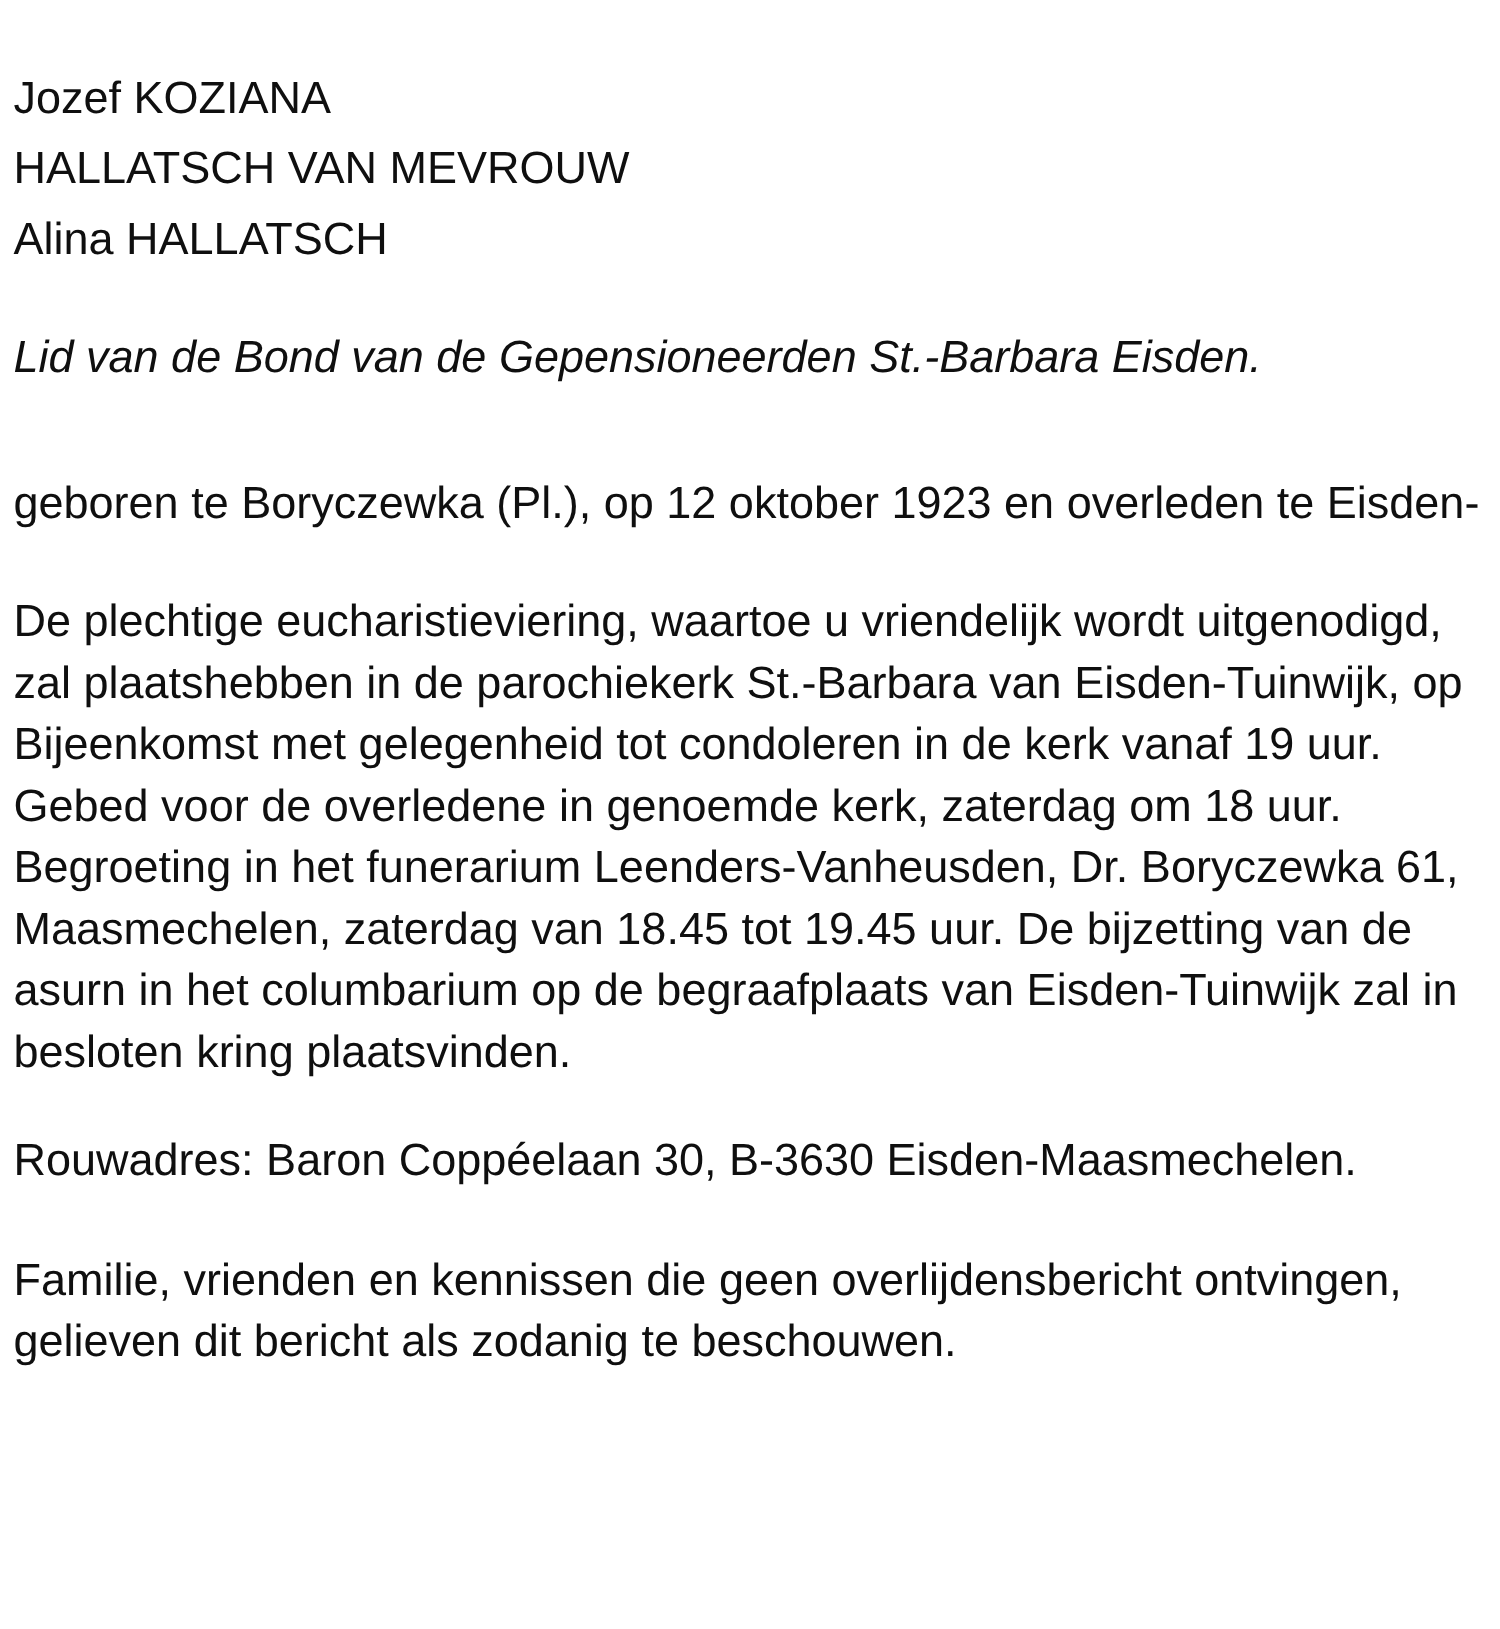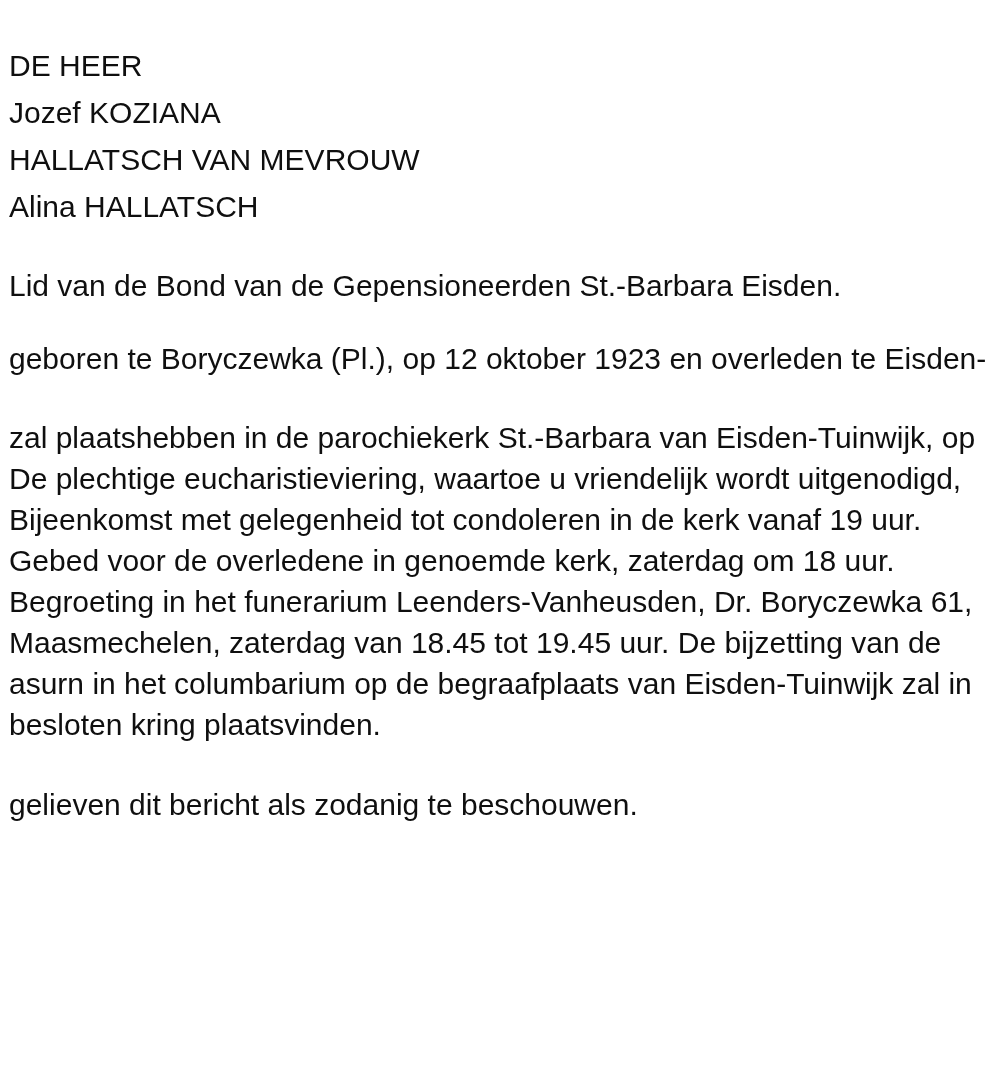--- a/index.html
+++ b/index.html
@@ -30,62 +30,64 @@
   }
   .names-block {
     margin-top: 38px;
     line-height: 47px;
   }
   .deceased-name {
     font-weight: 400;
   }
   .membership {
     margin-top: 35px !important;
+    font-style: italic;
   }
   .birth-death {
-    margin-top: 32px;
+    margin-top: 56px;
   }
   .funeral-details {
     margin-top: 38px;
   }
   .mourning-address {
     margin-top: 31px !important;
   }
   .closing {
     margin-top: 39px;
   }
 </style>
 </head>
 <body style="background: rgb(255, 255, 255); color: rgb(15, 15, 15);">
 
 <div class="notice">
 
 
   <div class="names-block">
-    <div>DE HEER</div>
     <div class="deceased-name">Jozef KOZIANA</div>
     <div>HALLATSCH VAN MEVROUW</div>
     <div>Alina HALLATSCH</div>
   </div>
 
   <p class="membership">Lid van de Bond van de Gepensioneerden St.-Barbara Eisden.</p>
 
   <div class="birth-death">
     <div>geboren te Boryczewka (Pl.), op 12 oktober 1923 en overleden te Eisden-</div>
   </div>
 
   <div class="funeral-details">
+    <div>De plechtige eucharistieviering, waartoe u vriendelijk wordt uitgenodigd,</div>
     <div>zal plaatshebben in de parochiekerk St.-Barbara van Eisden-Tuinwijk, op</div>
-    <div>De plechtige eucharistieviering, waartoe u vriendelijk wordt uitgenodigd,</div>
     <div>Bijeenkomst met gelegenheid tot condoleren in de kerk vanaf 19 uur.</div>
     <div>Gebed voor de overledene in genoemde kerk, zaterdag om 18 uur.</div>
     <div>Begroeting in het funerarium Leenders-Vanheusden, Dr. Boryczewka 61,</div>
     <div>Maasmechelen, zaterdag van 18.45 tot 19.45 uur. De bijzetting van de</div>
     <div>asurn in het columbarium op de begraafplaats van Eisden-Tuinwijk zal in</div>
     <div>besloten kring plaatsvinden.</div>
   </div>
 
+  <p class="mourning-address">Rouwadres: Baron Coppéelaan 30, B-3630 Eisden-Maasmechelen.</p>
 
   <div class="closing">
+    <div>Familie, vrienden en kennissen die geen overlijdensbericht ontvingen,</div>
     <div>gelieven dit bericht als zodanig te beschouwen.</div>
   </div>
 
 </div>
 
 </body></html>

